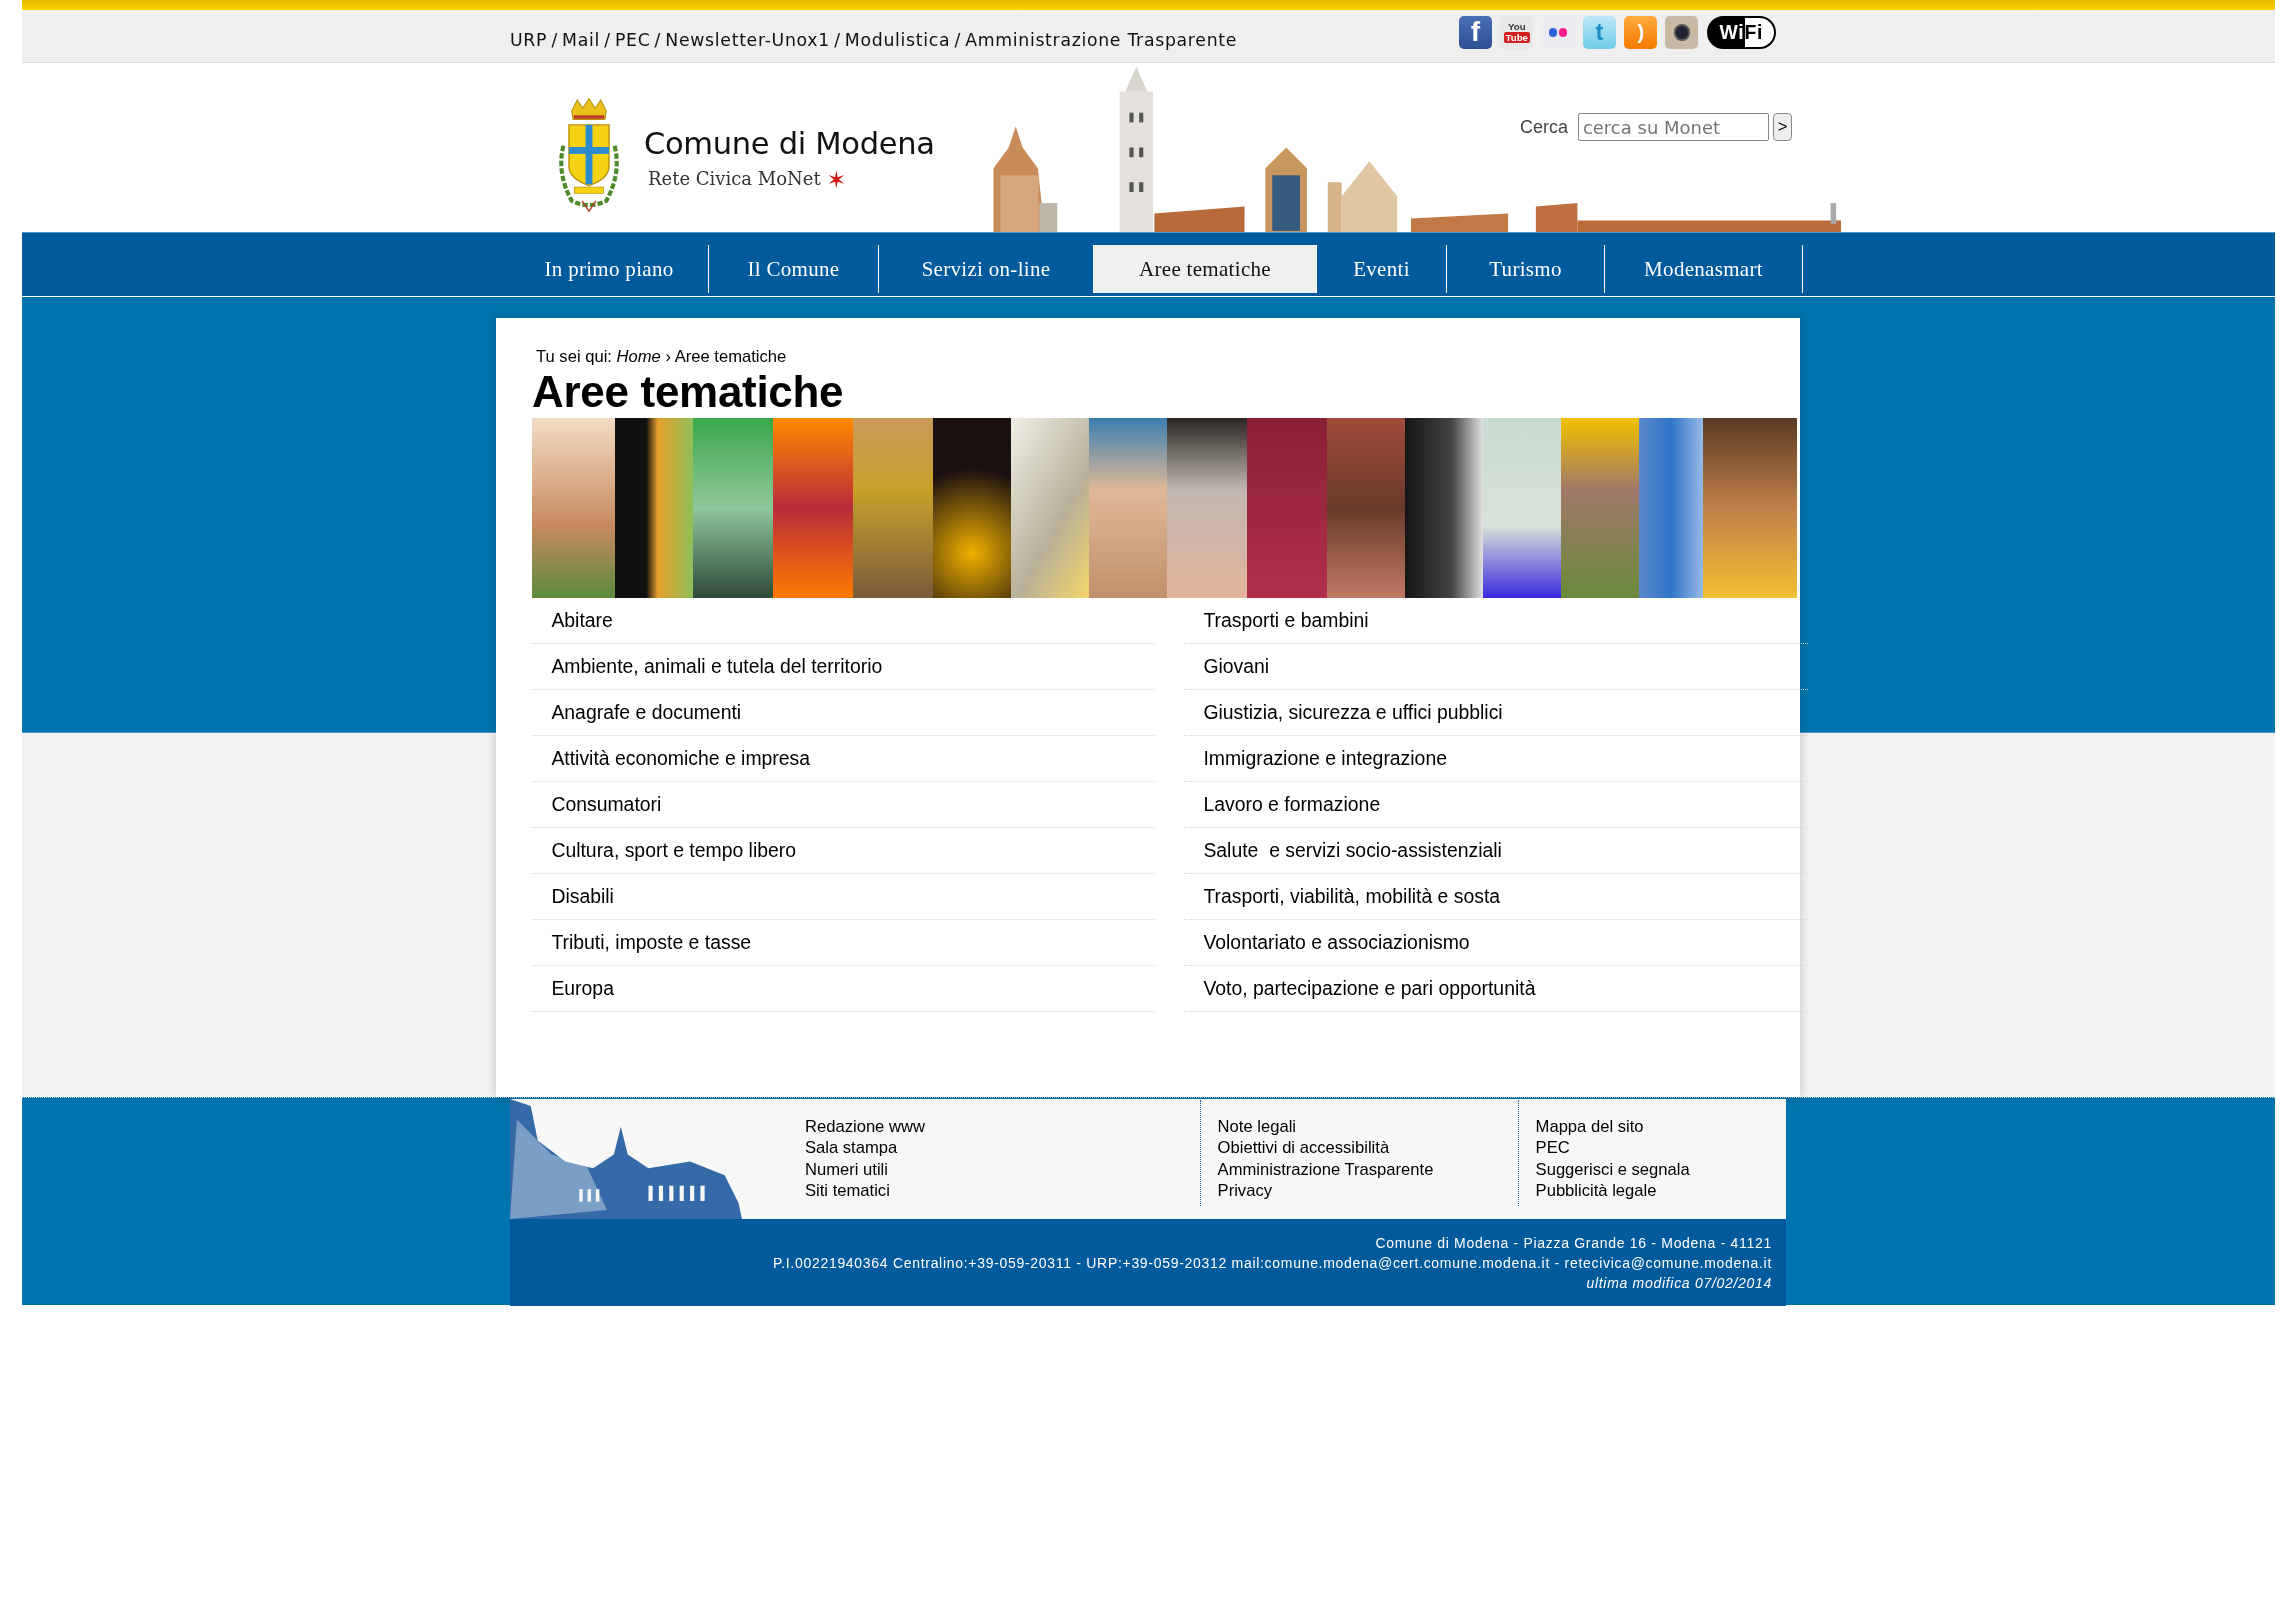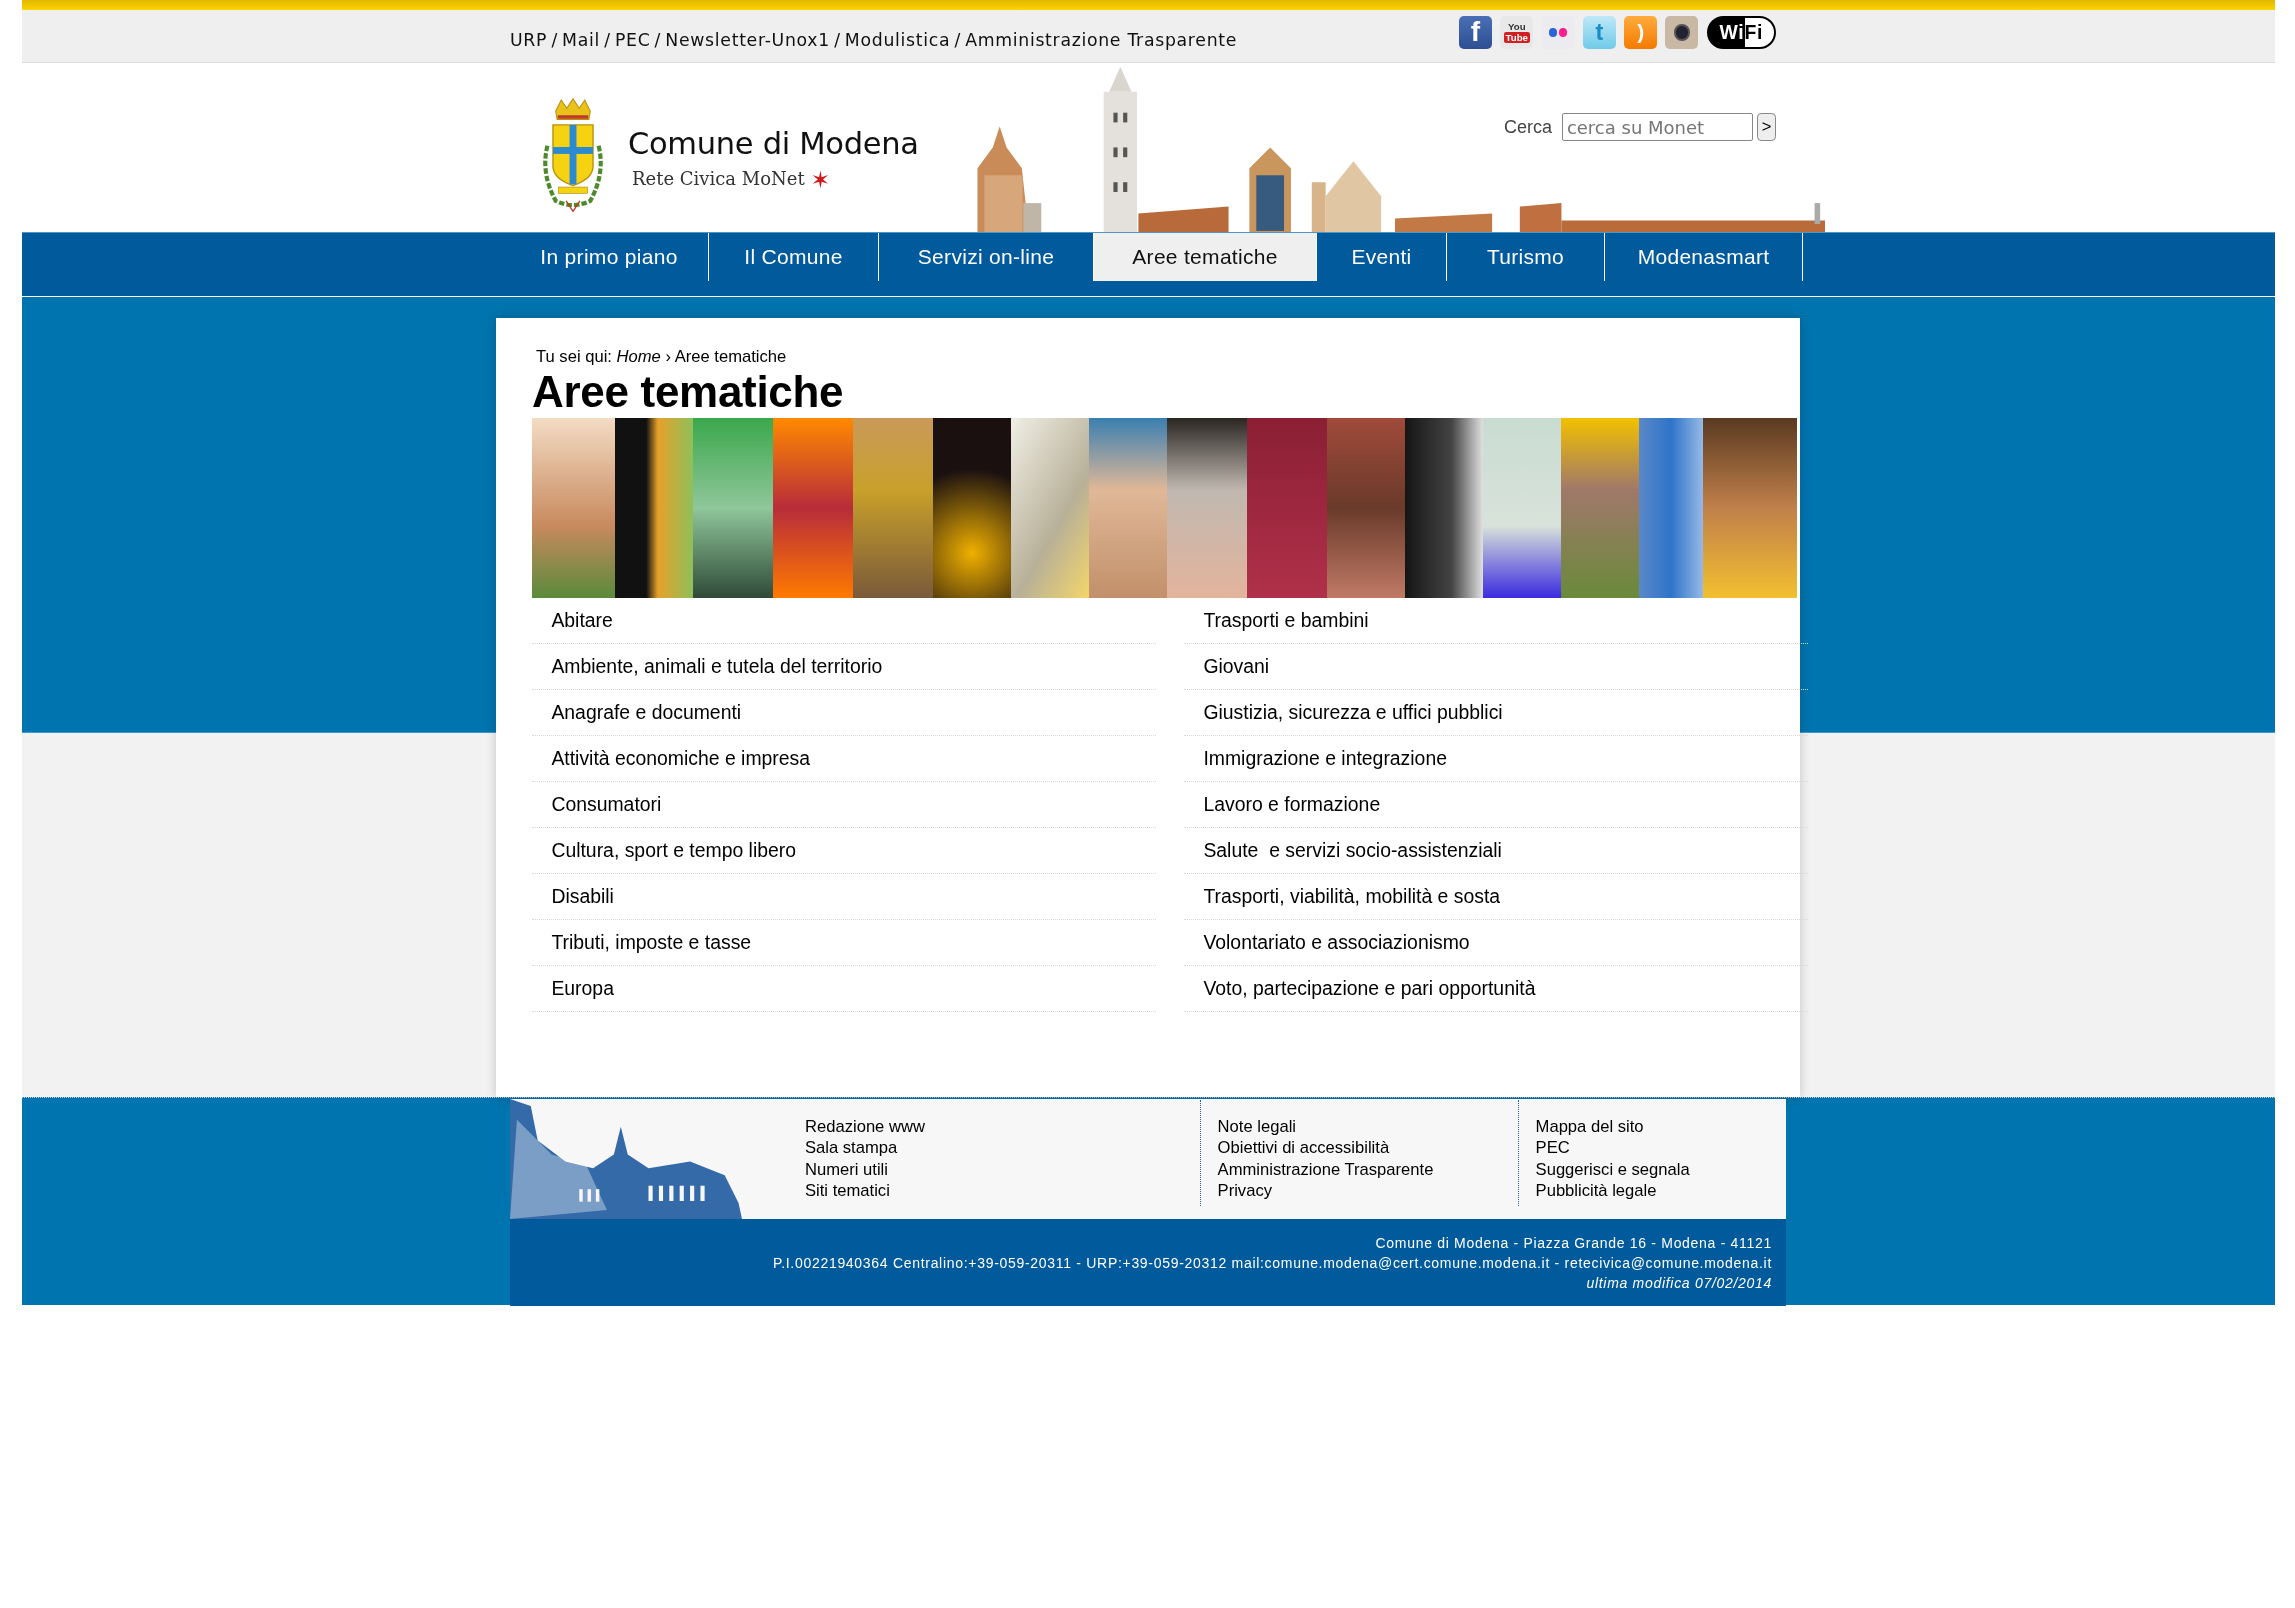--- a/index.html
+++ b/index.html
@@ -25,42 +25,42 @@
   .soc.fl { background: #ececf0; }
   .soc.fl i { width: 8.3px; height: 8.3px; border-radius: 50%; display: inline-block; margin: 0 0.7px; }
   .soc.tw { background: linear-gradient(#bfe8f8, #6fcbe8); color: #1a8cc8; font-size: 23.6px; }
   .soc.rss { background: linear-gradient(#ffab3d, #f47a00); font-size: 21px; }
   .soc.ig { background: #c8b8a4; }
   .soc.ig i { width: 16.6px; height: 16.6px; border-radius: 50%; background: #223; border: 2.8px solid #555; display: block; }
   .soc.wifi { width: 69px; border-radius: 16.6px; background: linear-gradient(90deg,#000 55%,#fff 55%);
     border: 2.1px solid #000; font-size: 19.4px; color: #fff; letter-spacing: 0.7px; }
   .soc.wifi b { color: #fff; } .soc.wifi em { color: #000; font-style: normal; }
 
-  .header { position: absolute; left: 0; top: 64px; width: 100%; height: 169px; background: #fff; }
+  .header { position: absolute; left: 16px; top: 64px; width: 100%; height: 169px; background: #fff; }
   .logo { position: absolute; left: 492px; top: 33px; width: 416px; height: 118px; }
   .crest { position: absolute; left: 21px; top: 0; width: 76px; height: 118px; }
   .logo-title { position: absolute; left: 114px; top: 29px; font-family: "DejaVu Sans", sans-serif;
     font-size: 30.5px; color: #111; letter-spacing: -0.3px; white-space: nowrap; }
   .logo-sub { position: absolute; left: 118px; top: 69px; font-family: "DejaVu Serif", serif;
     font-size: 18px; color: #333; white-space: nowrap; }
   .logo-sub .star { color: #d01818; font-size: 23.6px; vertical-align: -2.8px; }
   .skyline { position: absolute; left: 943px; top: 0; width: 860px; height: 169px; }
   .search { position: absolute; left: 1482px; top: 49px; display: flex; align-items: center; gap: 9.7px; }
   .search-label { font-size: 18px; color: #444; }
   .search-input { width: 191px; height: 28px; border: 0.7px solid #888; border-radius: 2px;
     font-family: "DejaVu Sans", sans-serif; font-size: 18px; color: #666; padding: 1.4px 4.2px; background: #fff; }
   .search-btn { width: 19.4px; height: 28px; border: 0.7px solid #888; border-radius: 4.2px; background: #eee;
     font-size: 16.6px; display: flex; align-items: center; justify-content: center; margin-left: -5.5px; }
 
   .nav { position: absolute; left: 0; top: 232px; width: 100%; height: 64px; background: #005a9c;
     border-top: 1.4px solid #4e95c9; }
   .nav-items { position: absolute; left: 488px; top: 0; height: 64px; display: flex; }
   .nav-item { height: 48px; display: flex; align-items: center; justify-content: center; color: #fff;
-    font-family: Liberation Sans, sans-serif; font-size: 21px; letter-spacing: 0.3px; border-right: 1.4px solid #fff;
-    white-space: nowrap; }
+    font-family: Liberation Serif, serif; font-size: 21px; letter-spacing: 0.3px; border-right: 1.4px solid #fff;
+    white-space: nowrap; margin-top: 12px; }
   .nav-item.active { background: #efefef; color: #111; }
 
   .blue-band { position: absolute; left: 0; top: 297px; width: 100%; height: 436px;
     background: #0074ae; }
   .gray-band { position: absolute; left: 0; top: 732px; width: 100%; height: 365px;
     background: #f2f2f2; border-top: 1.4px solid #3a9bd0; }
   .footer-band { position: absolute; left: 0; top: 1097px; width: 100%; height: 208px; background: #0074ae;
     border-top: 1.4px dotted #ccc; }
 
   .card { position: absolute; left: 474px; top: 318px; width: 1304px; height: 779px; background: #fff;

